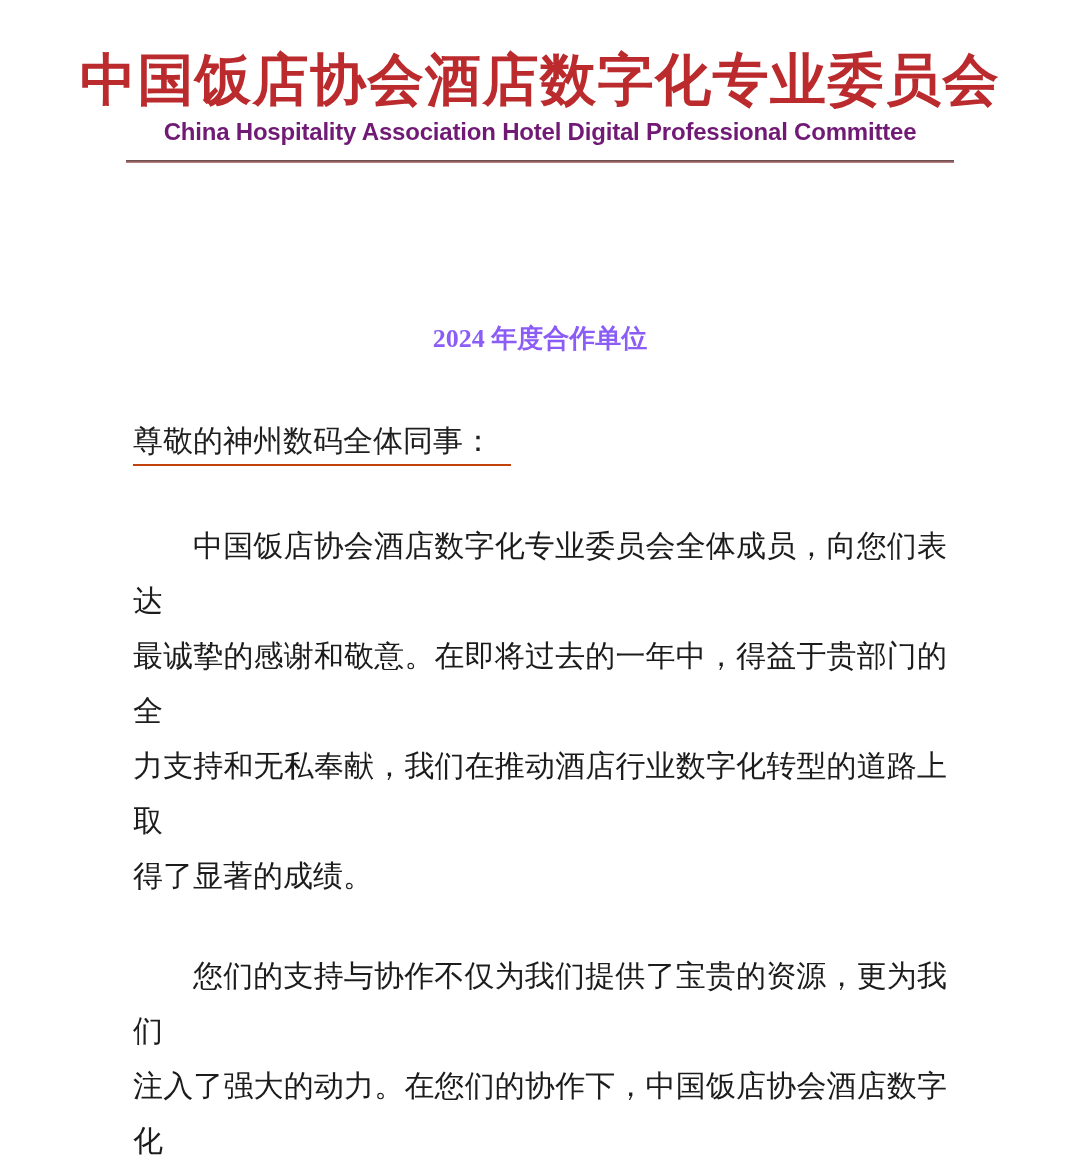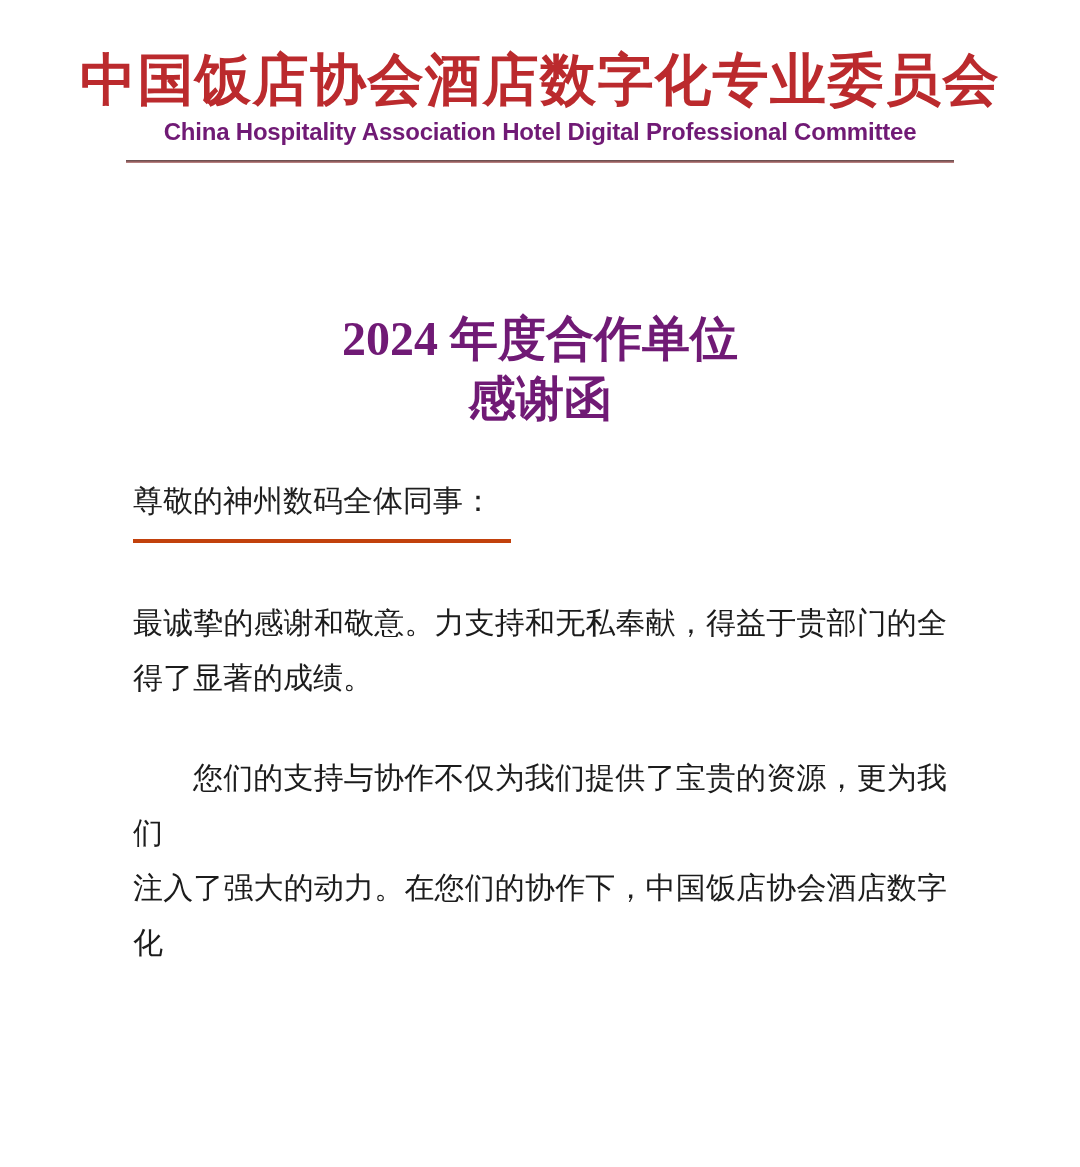--- a/index.html
+++ b/index.html
@@ -48,40 +48,40 @@
     height: 3px;
     margin: 14px auto 0 auto;
     background: linear-gradient(to bottom, #5f4c4c 0%, #8a5a5a 45%, #c98f8f 100%);
   }
 
   
   .doc-title {
     margin-top: 146px;
     text-align: center;
     font-weight: 700;
-    font-size: 48px;
+    font-size: 26px;
     line-height: 60px;
-    color: #701a75;
+    color: #8b5cf6;
   }
   .doc-title .t-line { white-space: nowrap; }
 
   
   .content {
     padding: 0 133px;
   }
   .salutation {
     margin-top: 54px;
     font-size: 30px;
     line-height: 36px;
   }
   .salutation .underlined {
     display: inline-block;
     padding-right: 18px;
-    padding-bottom: 20px;
-    border-bottom: 4px solid #c2410c;
+    padding-bottom: 5px;
+    border-bottom: 2px solid #c2410c;
   }
 
   
   .body-text {
     margin-top: 52px;
     font-size: 30px;
     line-height: 55px;
     color: #1c1c1c;
   }
   .line {
@@ -106,31 +106,32 @@
 <div class="page">
 
   <div class="letterhead">
     <h1 class="org-zh">中国饭店协会酒店数字化专业委员会</h1>
     <div class="org-en">China Hospitality Association Hotel Digital Professional Committee</div>
     <div class="letterhead-divider"></div>
   </div>
 
   <div class="doc-title">
     <div class="t-line">2024 年度合作单位</div>
-    <div class="t-line">感谢函</div>
   </div>
 
   <div class="content">
 
     <div class="salutation">
       <span class="underlined">尊敬的神州数码全体同事：</span>
     </div>
 
     <div class="body-text">
-      <div class="line j">最诚挚的感谢和敬意。力支持和无私奉献，得益于贵部门的全</div>
+      <div class="line indent j">中国饭店协会酒店数字化专业委员会全体成员，向您们表达</div>
+      <div class="line j">最诚挚的感谢和敬意。在即将过去的一年中，得益于贵部门的全</div>
+      <div class="line j">力支持和无私奉献，我们在推动酒店行业数字化转型的道路上取</div>
       <div class="line">得了显著的成绩。</div>
       <div class="line indent j para-gap">您们的支持与协作不仅为我们提供了宝贵的资源，更为我们</div>
       <div class="line j">注入了强大的动力。在您们的协作下，中国饭店协会酒店数字化</div>
 
     </div>
 
   </div>
 
 </div>
 

